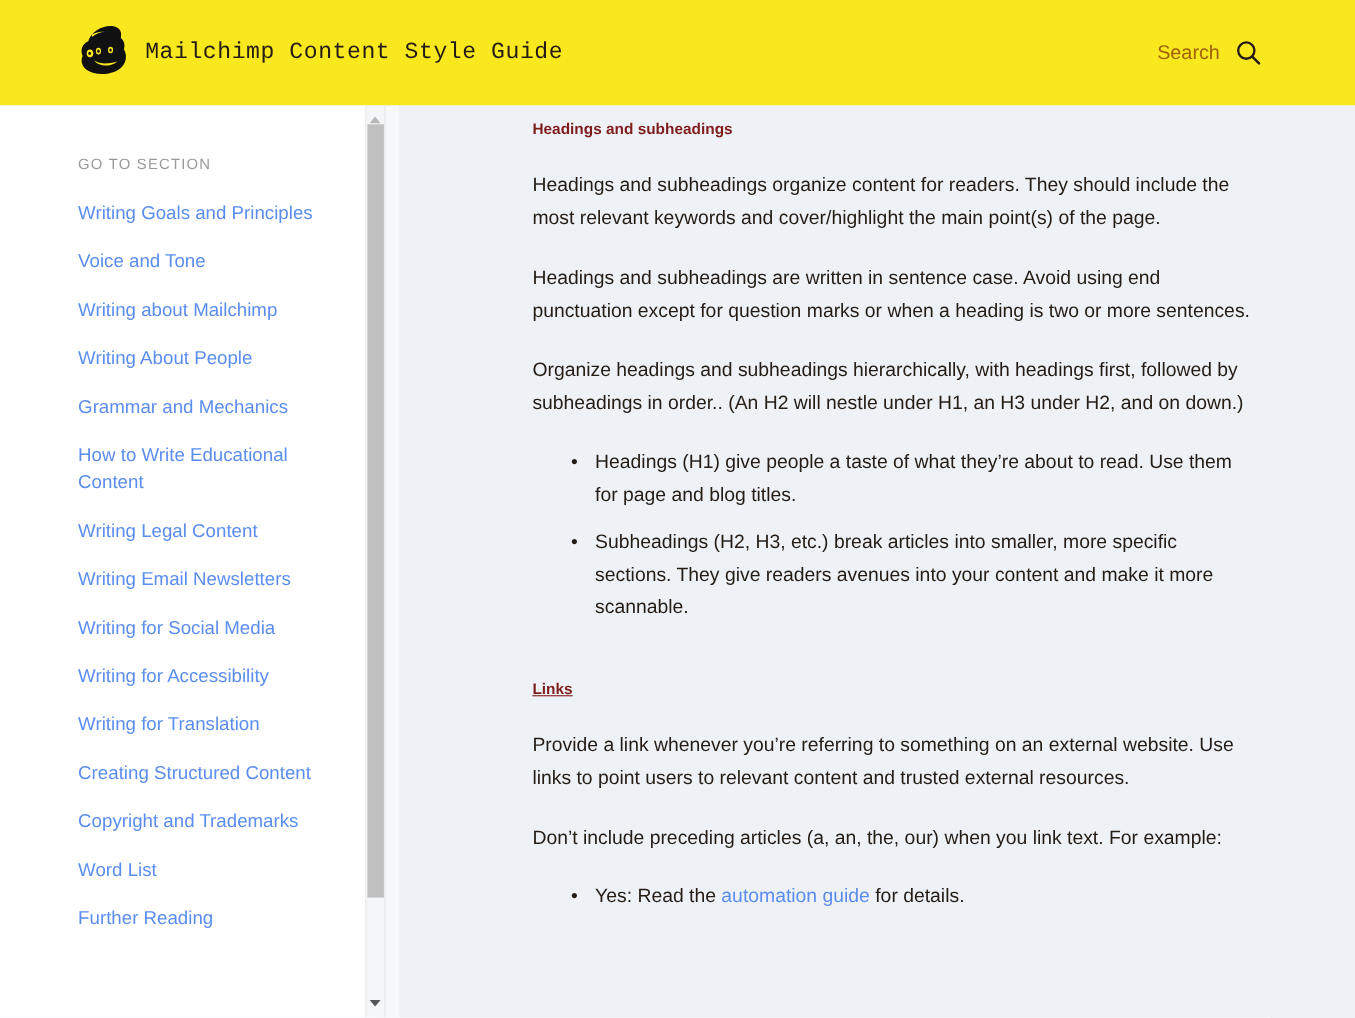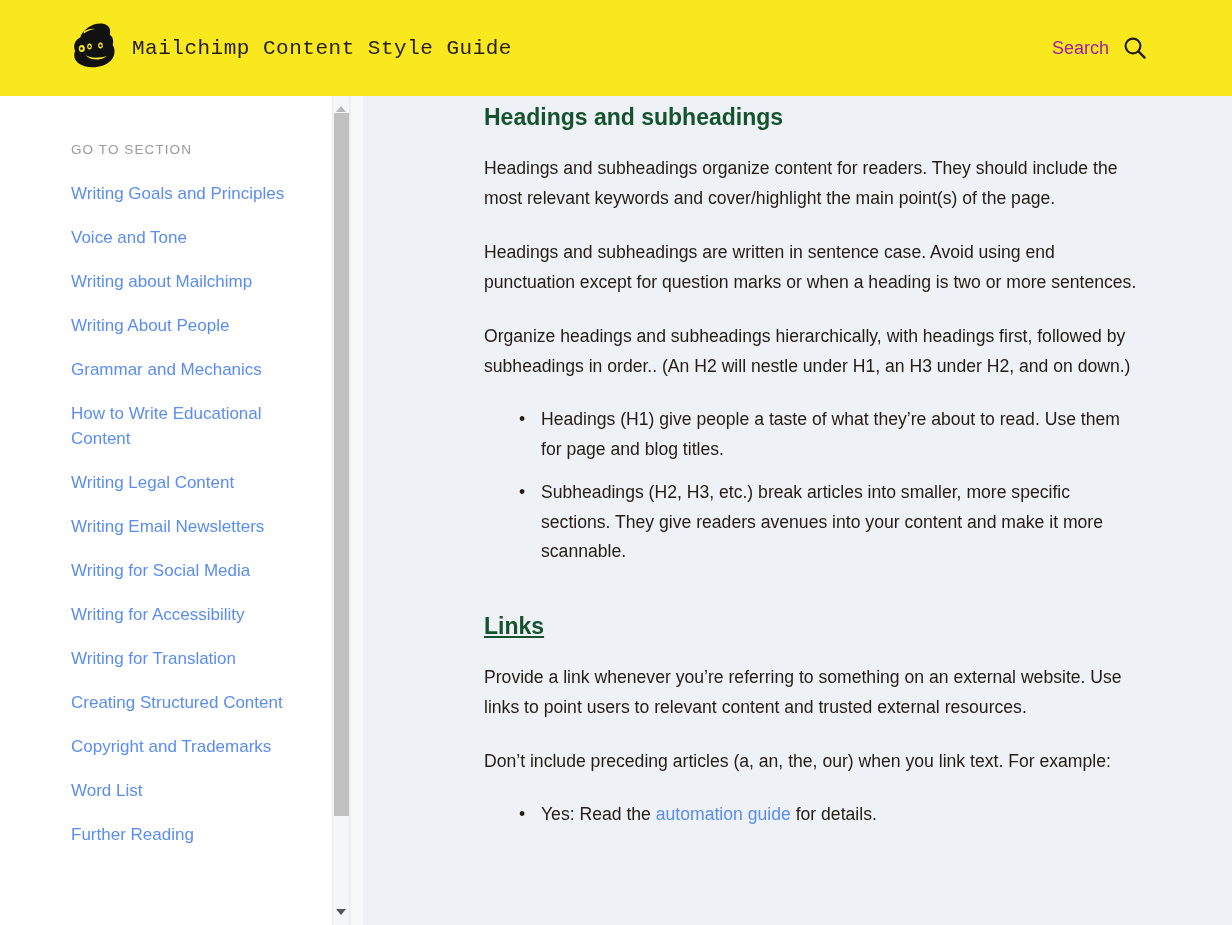--- a/index.html
+++ b/index.html
@@ -31,21 +31,21 @@
     letter-spacing: 0.5px;
     white-space: nowrap;
   }
   .search {
     position: absolute; right: 84px; top: 50%;
     transform: translateY(-50%);
     display: flex; align-items: center; gap: 13px;
     cursor: pointer;
   }
   .search-label {
-    font-size: 18px; color: #a21caf;
+    font-size: 18px; color: #a16207;
     font-family: "Liberation Sans", sans-serif;
   }
   .search-icon { width: 26px; height: 26px; display: block; }
 
   
   .body-wrap {
     position: absolute; top: 96px; left: 0;
     width: 1232px; height: 829px;
     background: #eef1f5;
   }
@@ -118,23 +118,23 @@
   .content {
     position: absolute; top: 0; left: 363px;
     width: 869px; height: 829px;
     background: #eef1f5;
     padding: 0 92px 0 121px;
     overflow: hidden;
   }
   .content-inner { padding-top: 8px; }
 
   h2.sec-heading {
-    font-size: 23px;
+    font-size: 14px;
     font-weight: bold;
-    color: #14532d;
+    color: #7f1d1d;
     margin: 0 0 23px 0;
     line-height: 26px;
   }
   h2.sec-heading.spaced { margin-top: 46px; text-decoration: underline; }
 
   p.body-text {
     font-size: 17.6px;
     line-height: 30px;
     color: #241c15;
     margin: 0 0 24px 0;

